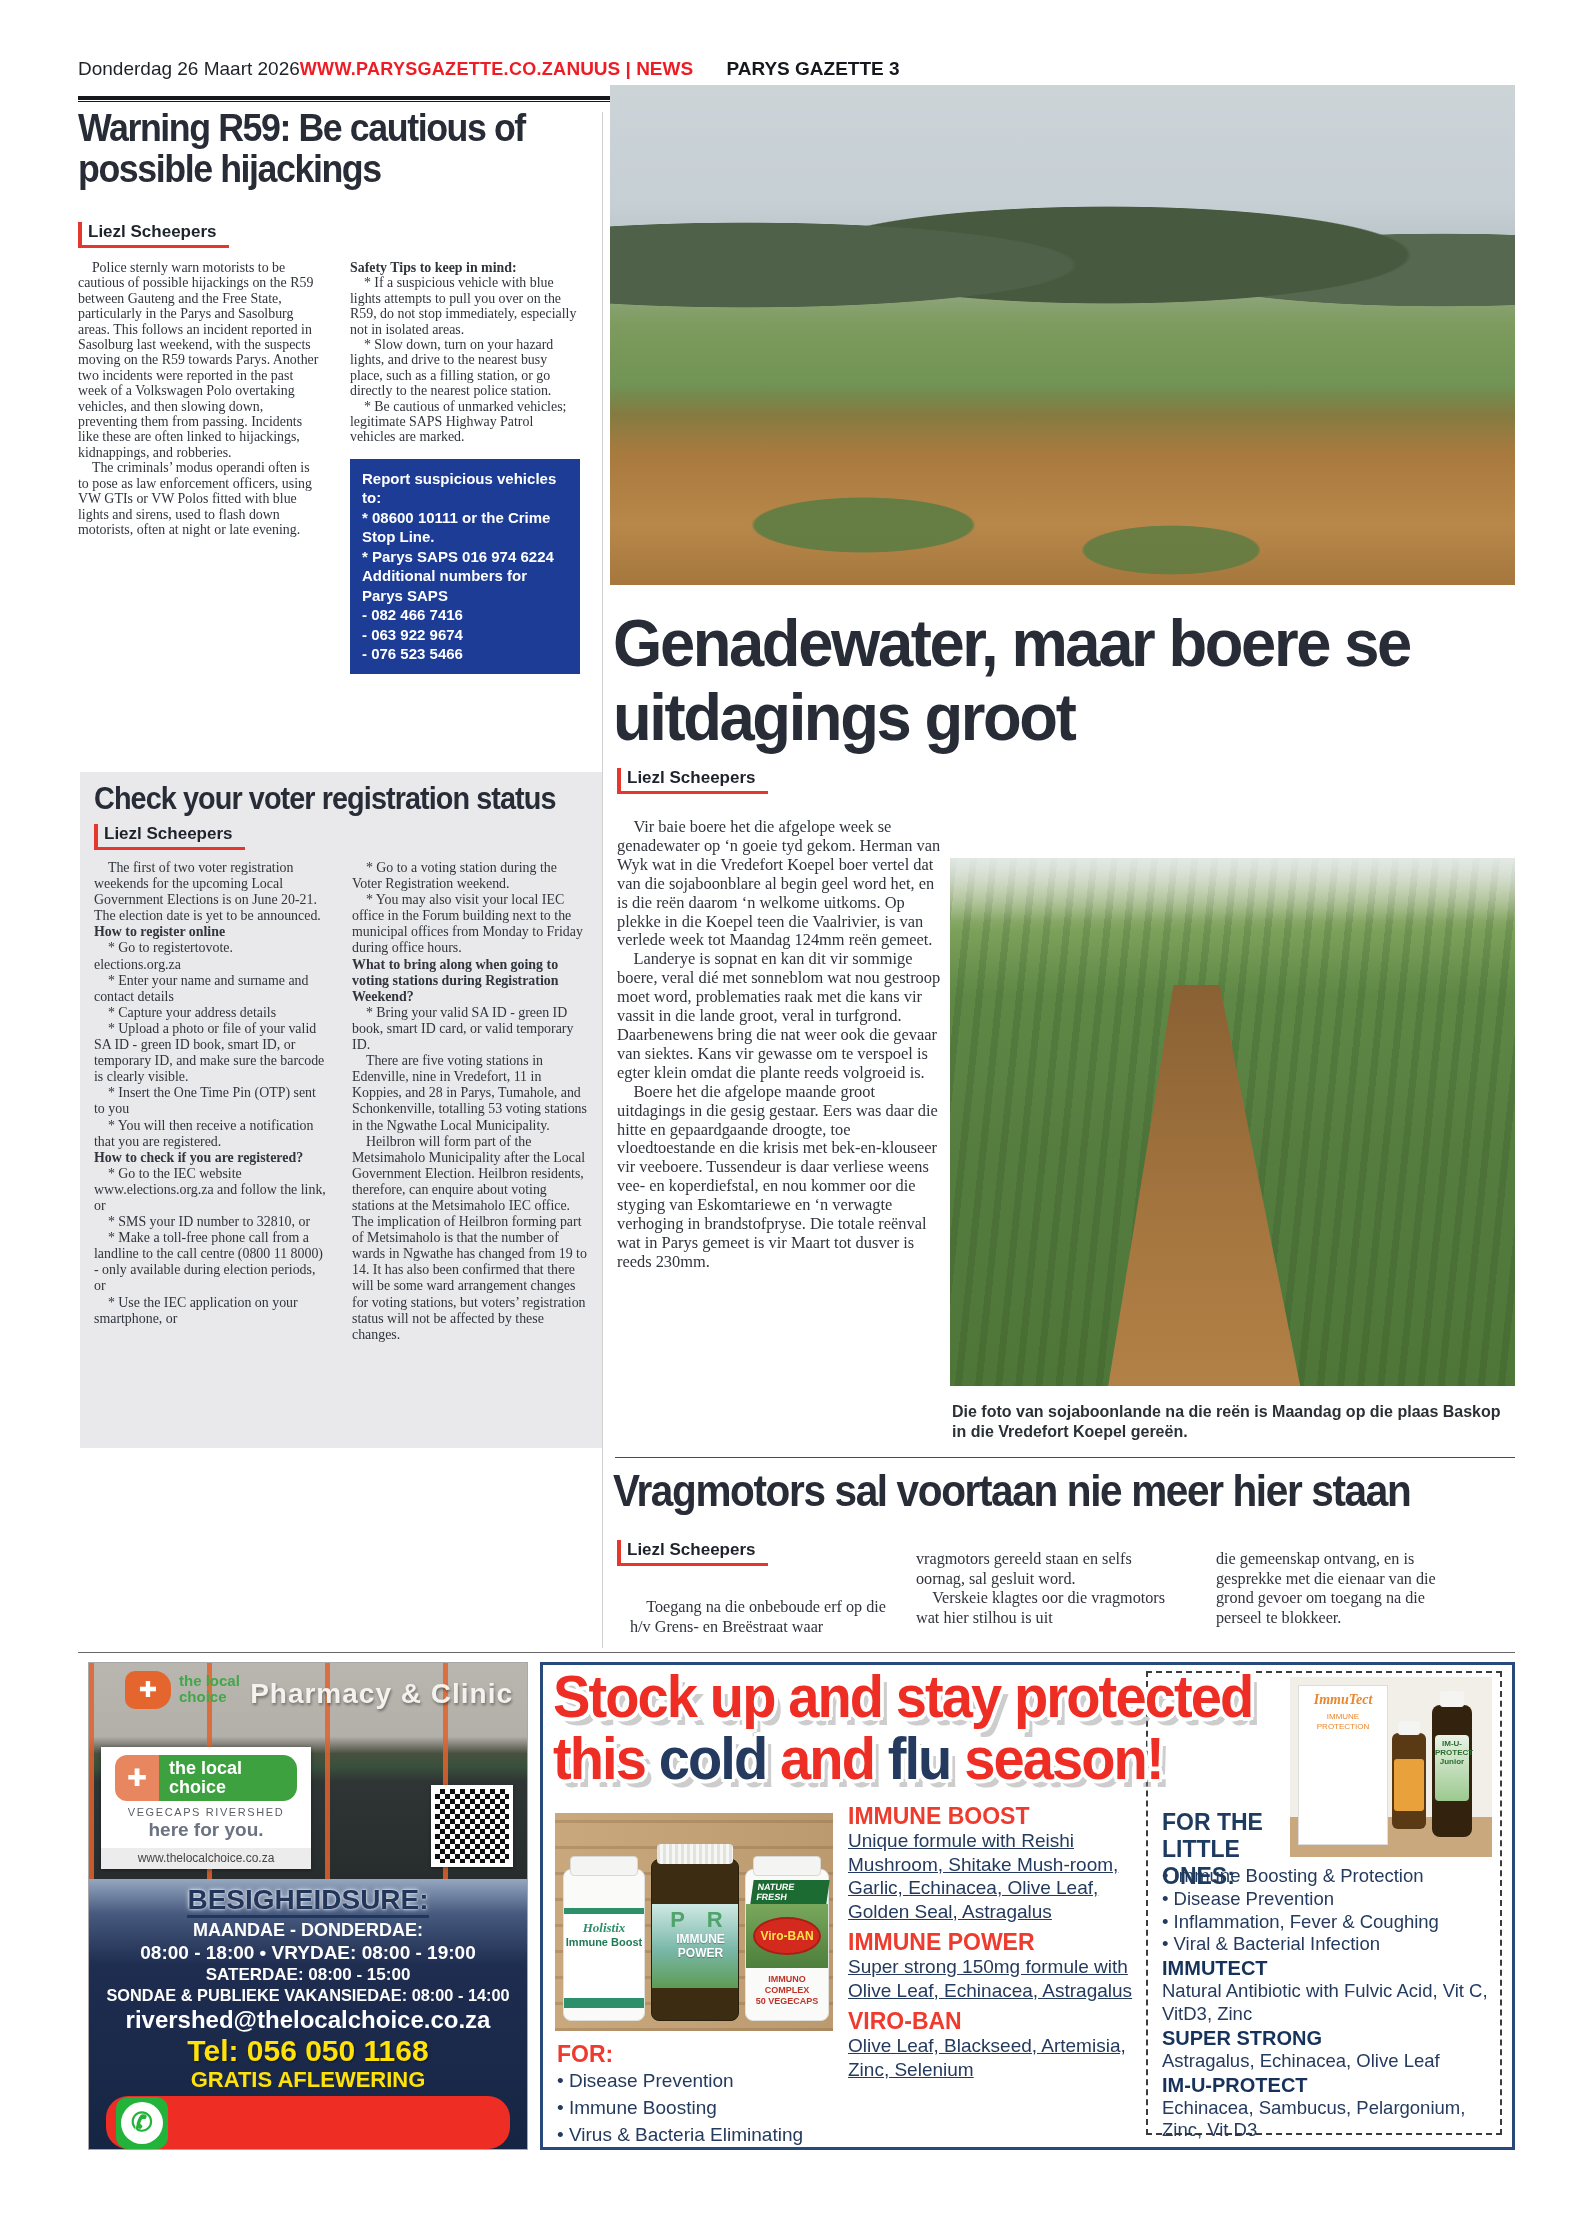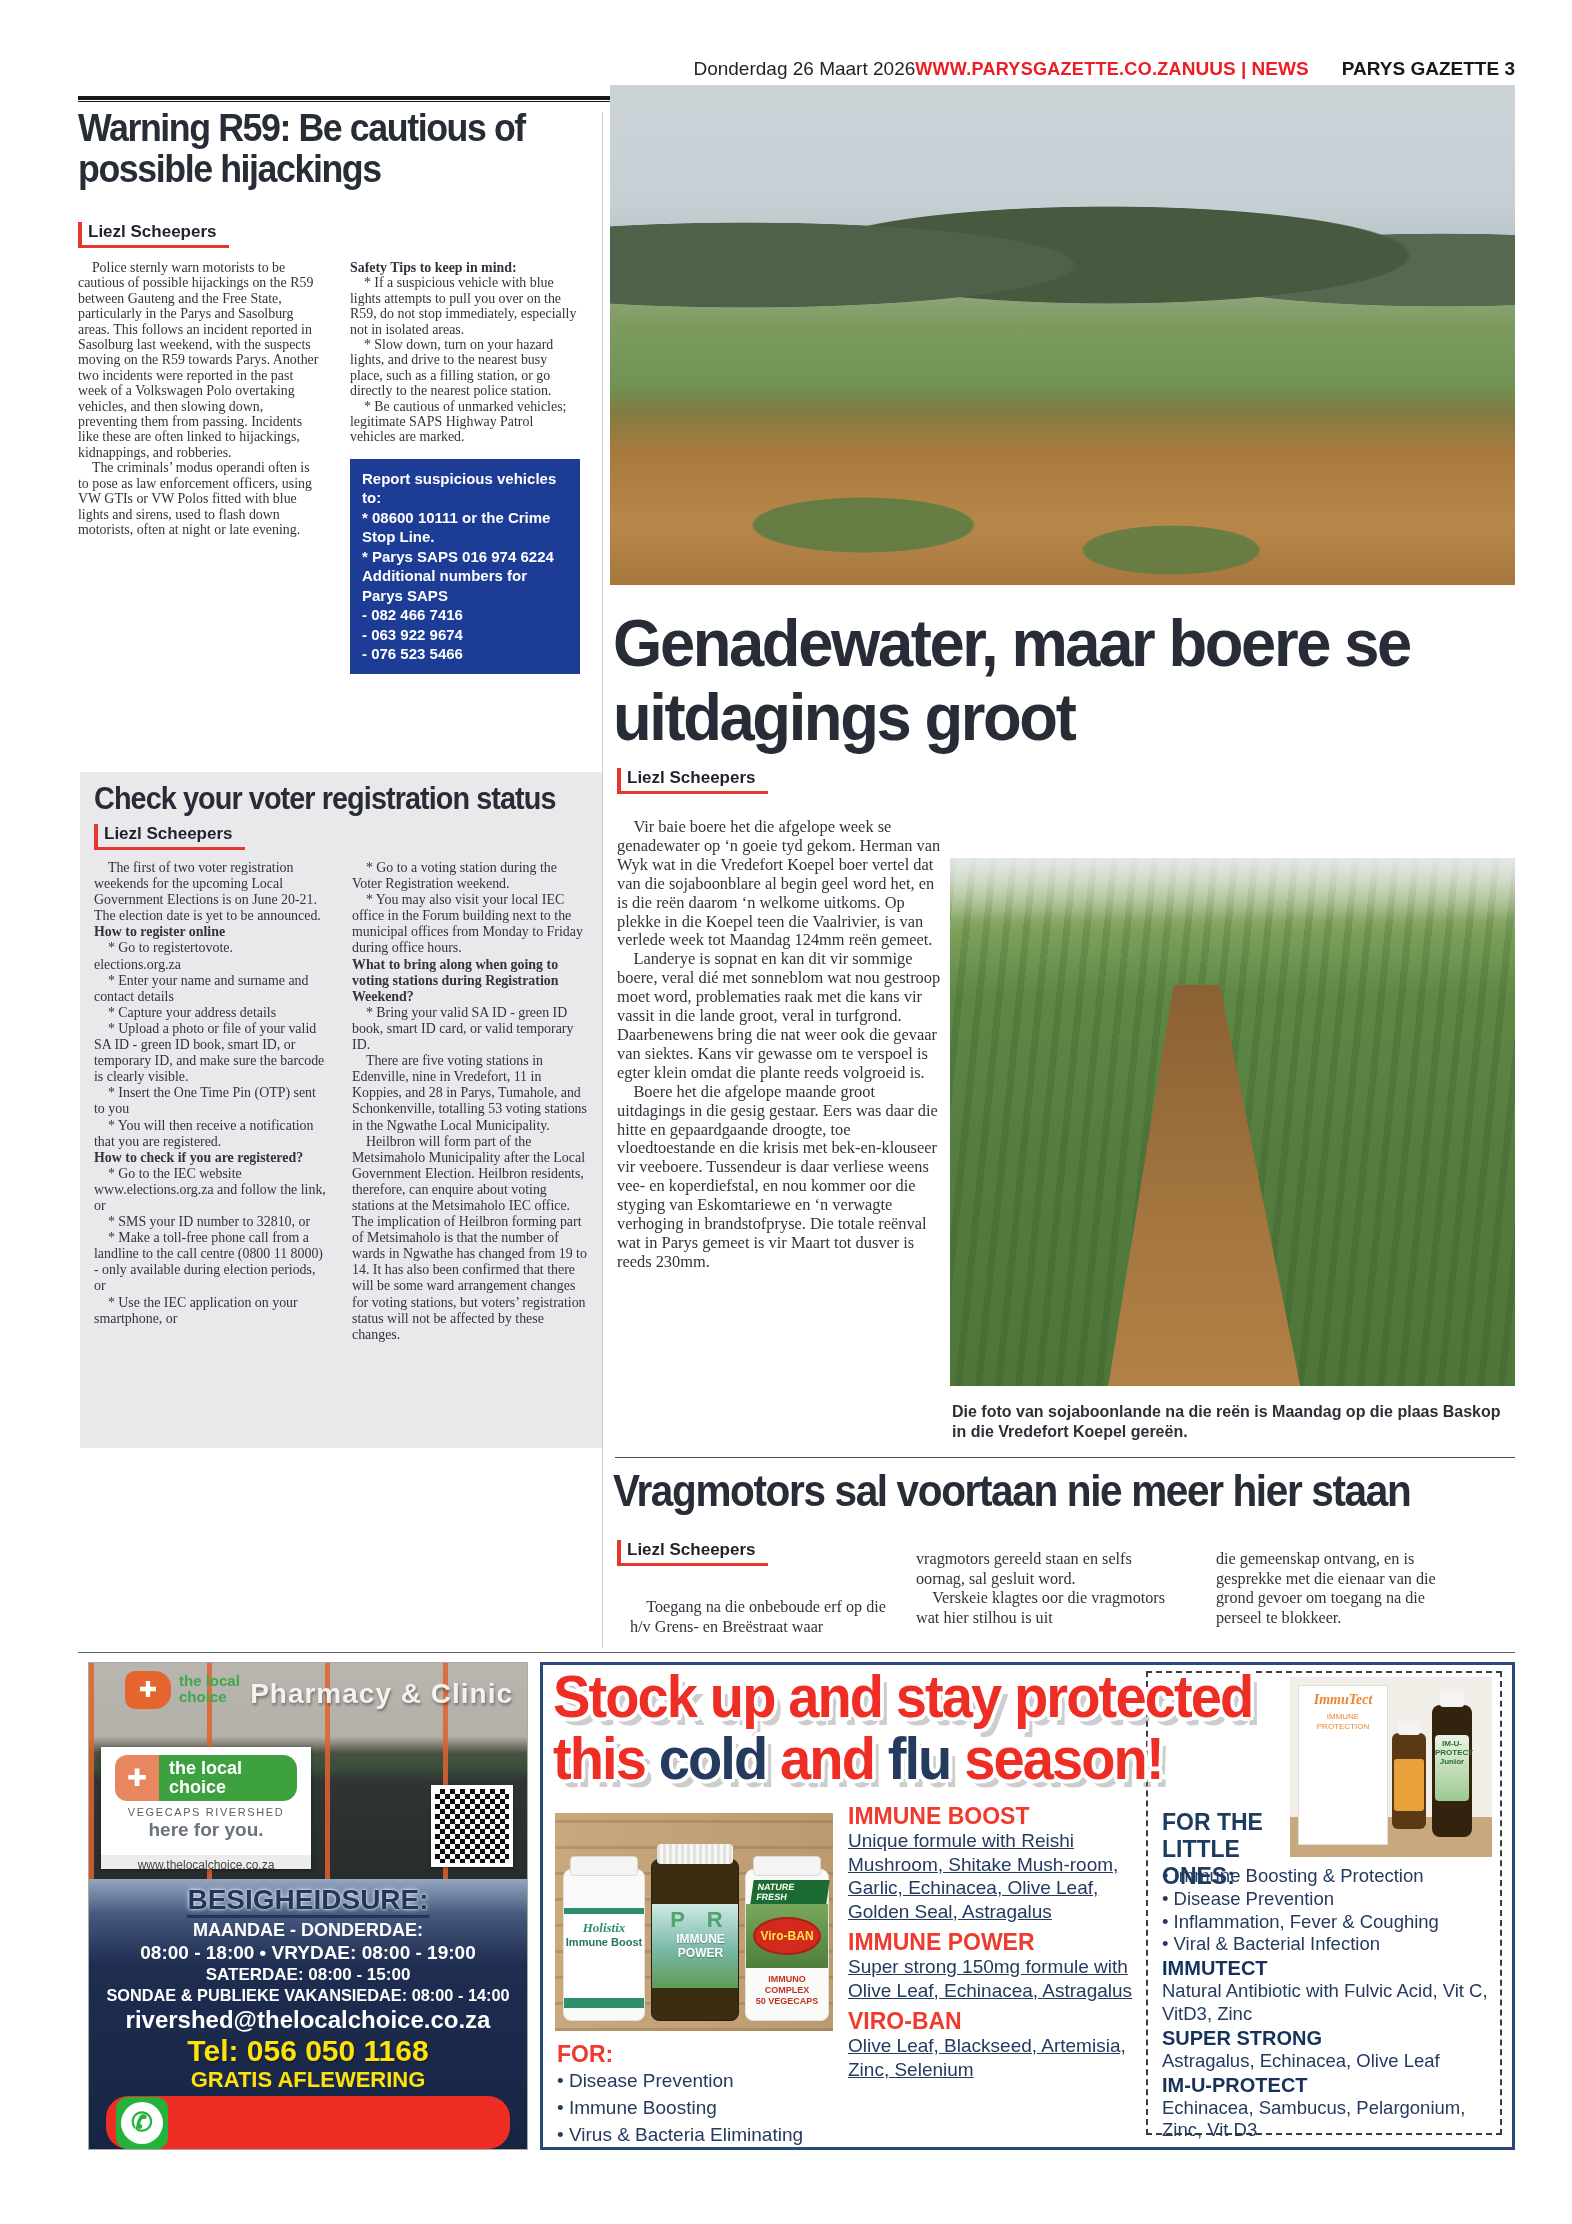--- a/index.html
+++ b/index.html
@@ -1,21 +1,21 @@
 <!DOCTYPE html>
 <html><head>
 <meta charset="utf-8">
 <style>
   html,body{margin:0;padding:0;background:#fff;}
   .page{position:relative;width:1572px;height:2224px;background:#fff;overflow:hidden;
         font-family:"Liberation Sans",sans-serif;color:#222;}
   .pre{white-space:pre-line;}
 
   
-  .masthead{position:absolute;left:78px;top:58px;width:1437px;display:flex;justify-content:flex-end;align-items:baseline;}
+  .masthead{position:absolute;left:78px;top:58px;width:1437px;display:flex;justify-content:flex-start;align-items:baseline;}
   .m-date{font-size:19px;color:#1e2228;}
   .m-url{font-size:18px;font-weight:bold;color:#ee1c24;letter-spacing:.3px;}
   .m-right{font-size:19px;font-weight:bold;white-space:nowrap;}
   .m-right .sec{color:#ee1c24;}
   .m-right .paper{color:#15181d;margin-left:28px;}
   .m-rule{position:absolute;left:78px;top:96px;width:1437px;height:6px;border-top:4px solid #15181d;border-bottom:1px solid #15181d;box-sizing:border-box;}
   .v-divider{position:absolute;left:602px;top:112px;width:1px;height:1536px;background:#cfcfcf;}
 
   
   .byline{display:inline-block;font:bold 17px/20px "Liberation Sans",sans-serif;color:#1d222b;
@@ -86,21 +86,21 @@
   .ph-minilogo{position:absolute;left:36px;top:8px;width:46px;height:38px;background:#e4652e;border-radius:10px 16px 16px 10px;
            display:flex;align-items:center;justify-content:center;color:#fff;font-size:22px;}
   .ph-mininame{position:absolute;left:90px;top:10px;width:80px;font:bold 15px/16px "Liberation Sans",sans-serif;color:#41a84a;}
   .ph-card{position:absolute;left:12px;top:84px;width:210px;height:122px;background:#fff;box-shadow:0 1px 4px rgba(0,0,0,.35);}
   .tlc{margin:8px auto 5px;width:182px;height:46px;display:flex;}
   .tlc-left{width:44px;background:#e8875f;border-radius:12px 0 0 12px;display:flex;align-items:center;justify-content:center;color:#fff;font-size:24px;}
   .tlc-right{flex:1;background:#3da13f;border-radius:0 14px 14px 0;color:#fff;font:bold 18px/19px "Liberation Sans",sans-serif;
              display:flex;align-items:center;padding-left:10px;white-space:pre-line;}
   .card-sub{font:11px/13px "Liberation Sans",sans-serif;letter-spacing:1.6px;color:#5a5f66;text-align:center;}
   .card-tag{font:bold 19px/21px "Liberation Sans",sans-serif;color:#6b7280;text-align:center;}
-  .card-web{position:absolute;bottom:0;left:0;right:0;height:14px;background:#ececec;font:12px/21px "Liberation Sans",sans-serif;text-align:center;color:#444;}
+  .card-web{position:absolute;bottom:0;left:0;right:0;height:21px;background:#ececec;font:12px/21px "Liberation Sans",sans-serif;text-align:center;color:#444;}
   .ph-qr{position:absolute;right:14px;top:122px;width:82px;height:82px;background:#fff;padding:4px;box-sizing:border-box;box-shadow:0 1px 3px rgba(0,0,0,.4);}
   .qr-in{width:100%;height:100%;background:repeating-conic-gradient(#101010 0 25%,#fff 0 50%) 0 0/10px 10px;}
   .ph-panel{position:absolute;left:0;top:216px;right:0;bottom:0;display:flex;flex-direction:column;align-items:center;gap:2px;padding-top:6px;
      background:linear-gradient(180deg,#95a7c0 0,#46597e 13%,#1e2d50 32%,#172544 100%);}
   .p-title{font:bold 28px/30px "Liberation Sans",sans-serif;color:#22365c;border-bottom:3px solid #22365c;
            text-shadow:0 0 5px rgba(255,255,255,.85),0 0 2px rgba(255,255,255,.95);}
   .p-l1{font:bold 18px/20px "Liberation Sans",sans-serif;color:#fff;}
   .p-l2{font:bold 19px/21px "Liberation Sans",sans-serif;color:#fff;}
   .p-l3{font:bold 17px/19px "Liberation Sans",sans-serif;color:#fff;}
   .p-l4{font:bold 17px/19px "Liberation Sans",sans-serif;color:#fff;transform:scaleX(.96);}

